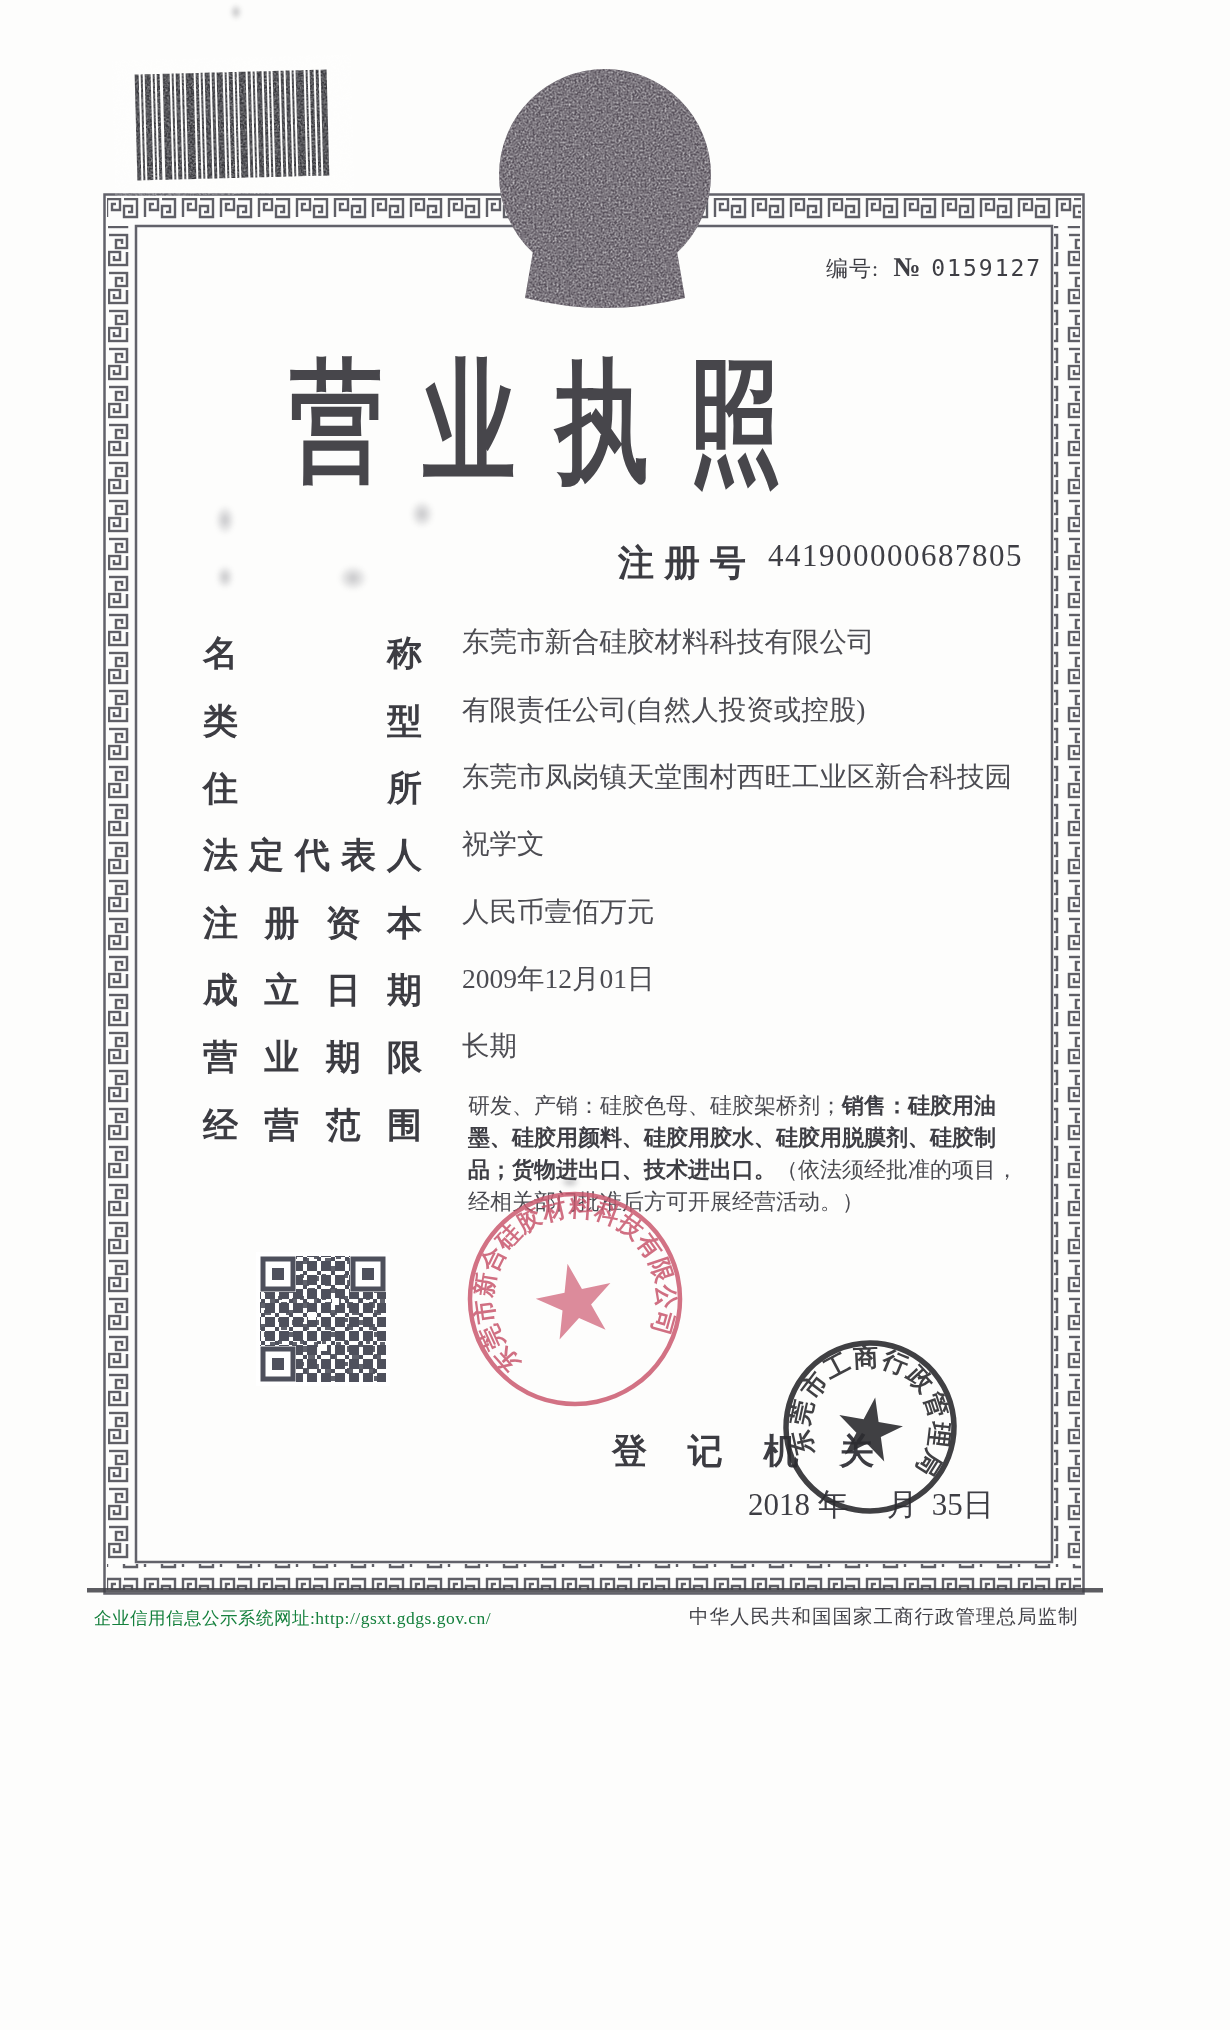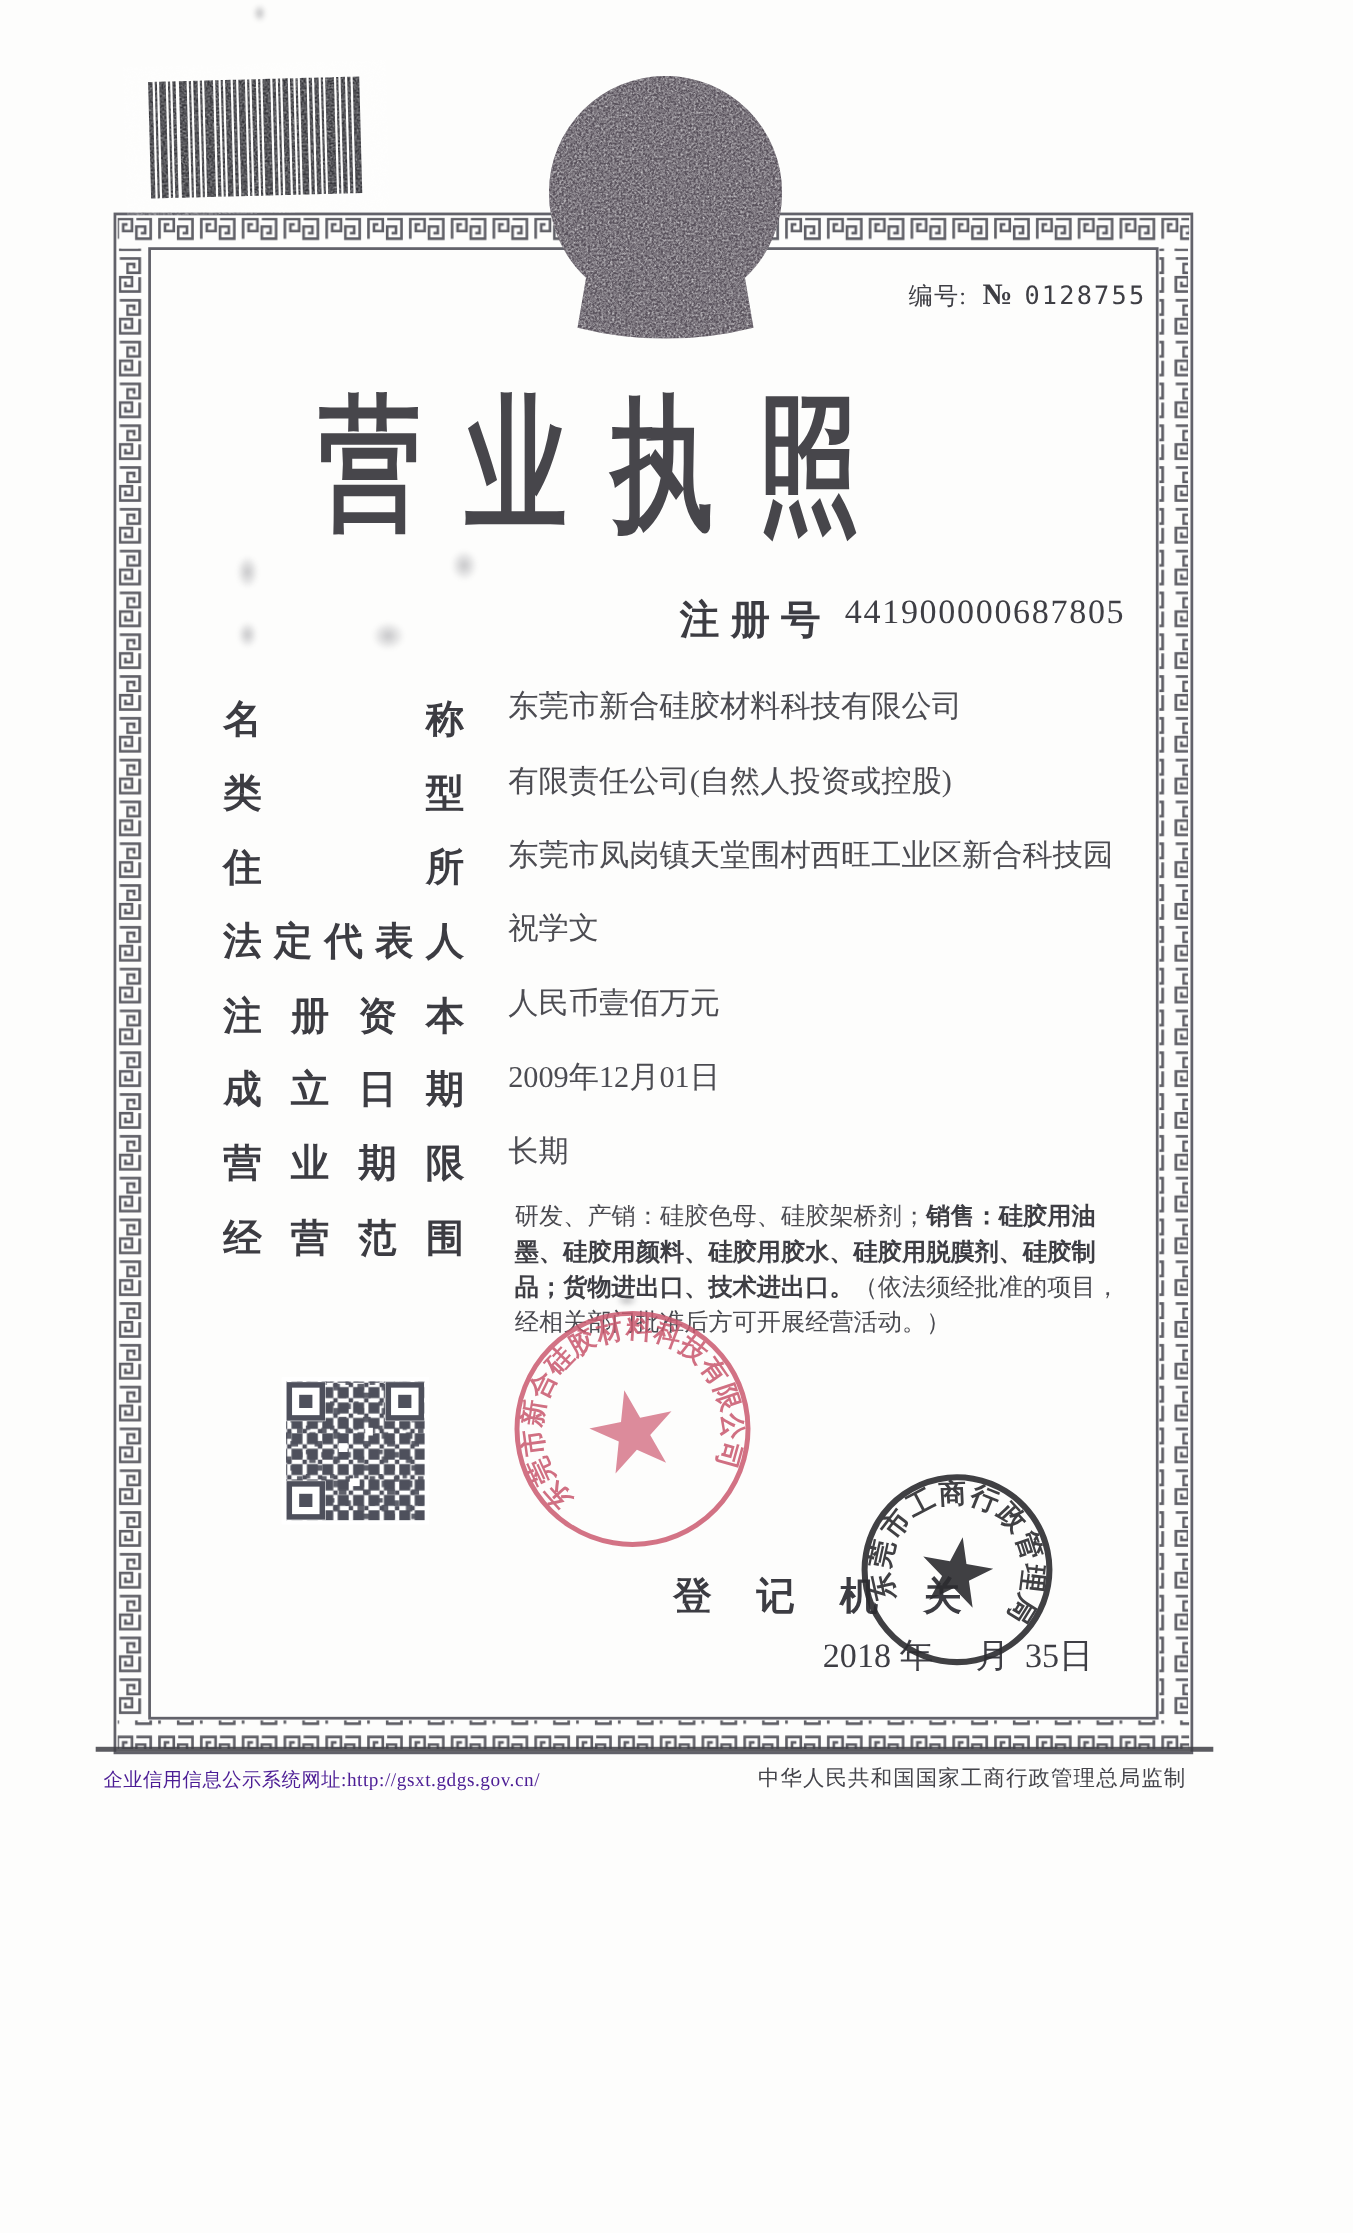--- a/index.html
+++ b/index.html
@@ -23,21 +23,21 @@
               text-align:justify;text-align-last:justify;margin-top:12px;}
   .frow-value{left:462px;font-size:27.5px;color:#4c4c52;white-space:nowrap;}
   .scope{left:468px;top:1090px;width:570px;font-size:22px;line-height:1.45;color:#4a4a50;}
   .scope .b{font-weight:bold;color:#3e3e44;}
   
   .registrar{left:612px;top:1428px;font-size:35px;font-weight:600;letter-spacing:16px;color:#3c3c42;white-space:nowrap;}
   .issue-date{left:748px;top:1484px;font-size:31px;color:#3e3e44;white-space:nowrap;}
   .issue-date .gap-m{display:inline-block;width:38px;}
   .issue-date .gap-s{display:inline-block;width:14px;}
   
-  .footer-left{left:94px;top:1606px;font-size:17.5px;color:#4c1d95;letter-spacing:.5px;}
+  .footer-left{left:94px;top:1606px;font-size:17.5px;color:#15803d;letter-spacing:.5px;}
   .footer-right{left:689px;top:1603px;font-size:19.5px;color:#44444a;letter-spacing:1px;}
   
   .smudge{filter:blur(2px);opacity:.38;}
   .svgblock{position:absolute;overflow:visible;}
   .barcode{transform:rotate(-1.5deg);}
   .redseal{transform:rotate(-12deg);opacity:.85;}
   .blackseal{transform:rotate(10deg);opacity:.9;}
 </style>
 </head>
 <body>
@@ -120,21 +120,21 @@
         <feColorMatrix type="matrix" values="0 0 0 0 1  0 0 0 0 1  0 0 0 0 1  0.85 0.85 0.85 0 -1.0"></feColorMatrix>
         </filter>
     </defs>
     <g clip-path="url(#embclip)">
       <rect width="236" height="248" fill="#59525c"></rect>
       <rect width="236" height="248" filter="url(#embnoise)" opacity="0.75"></rect>
     </g>
   </svg>
 
   <div class="abs serial">
-    <span>编号:</span><span class="nosym">№</span><span class="num">0128755</span>
+    <span>编号:</span><span class="nosym">№</span><span class="num">0159127</span>
   </div>
 
   <div class="abs title">营业执照</div>
 
   <div class="abs reg-label">注 册 号</div>
   <div class="abs reg-value">441900000687805</div>
 
   <div class="abs frow-label" style="top:618px">名 称</div>
   <div class="abs frow-value" style="top:624px">东莞市新合硅胶材料科技有限公司</div>
 

